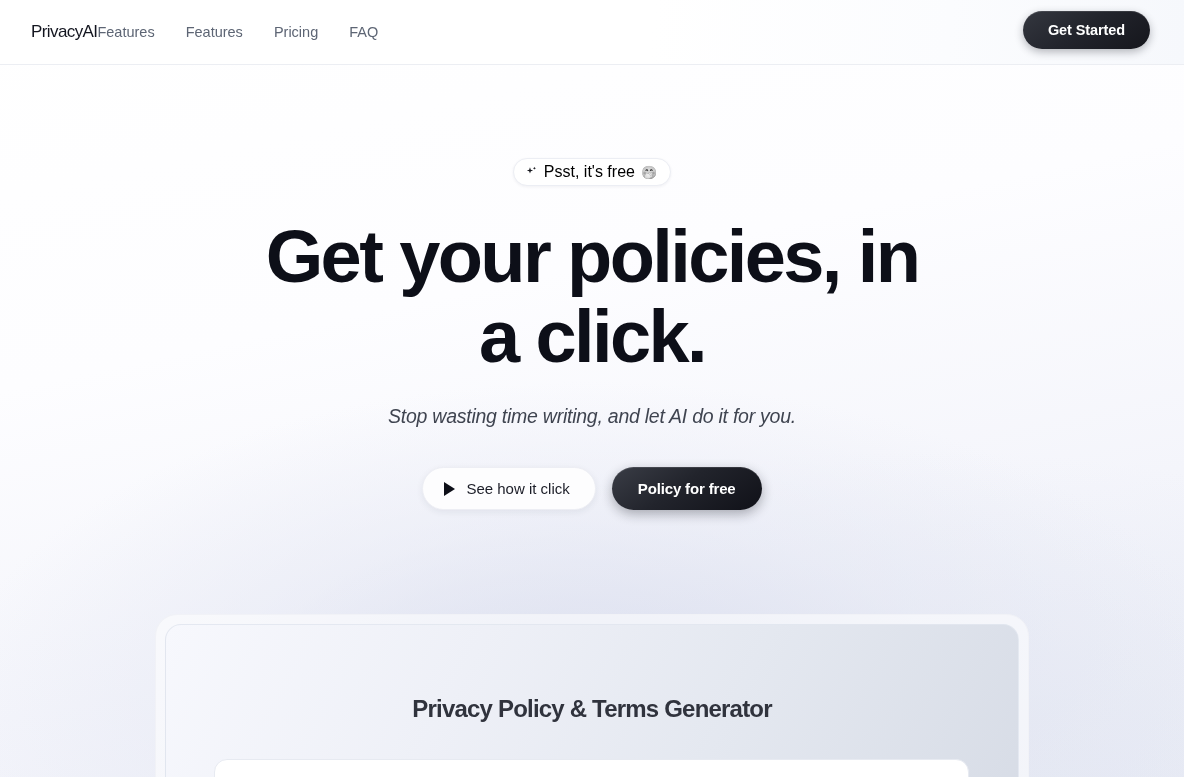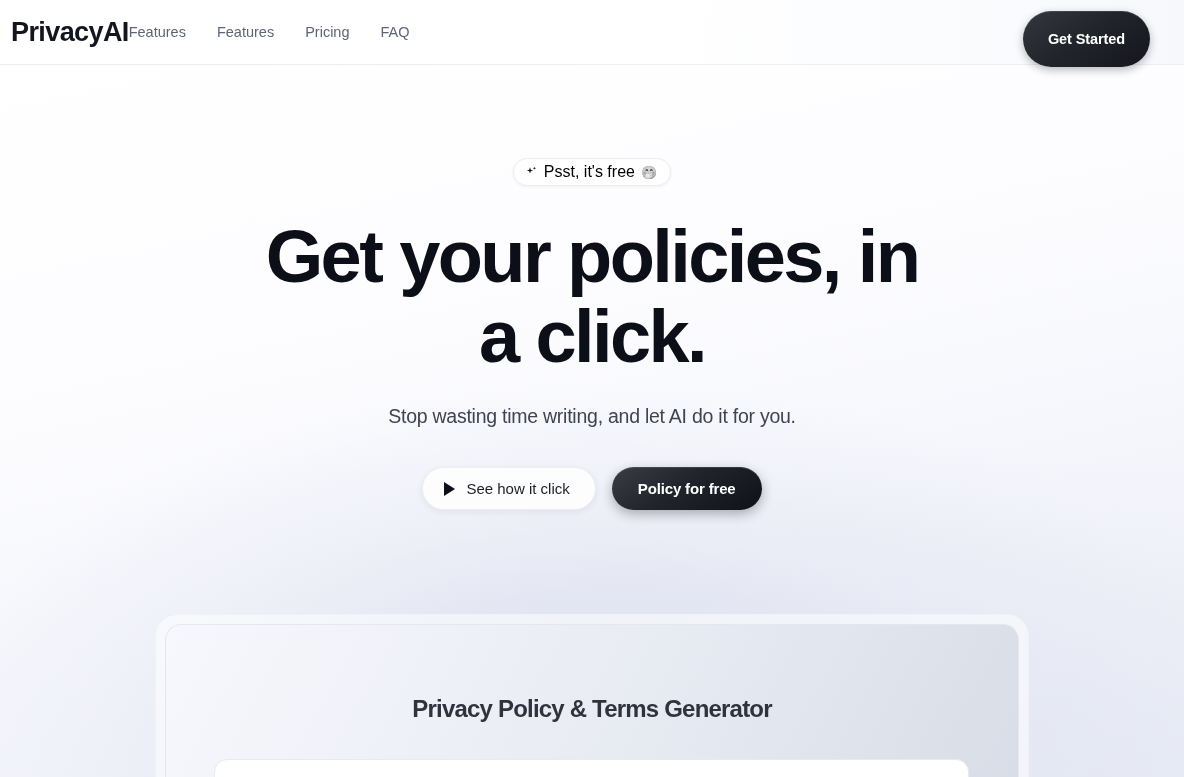--- a/index.html
+++ b/index.html
@@ -22,35 +22,35 @@
   
   #header {
     position:absolute; top:0; left:0;
     width:1184px; height:65px;
     display:flex; align-items:center;
     border-bottom:1px solid #eceef3;
     background:linear-gradient(95deg, #ffffff 0%, #ffffff 55%, #fbfcfe 80%, #f6f8fc 100%);
     z-index:20;
   }
   #logo {
-    margin-left:11px;
-    font-size:27px; font-weight:bold;
+    margin-left:31px;
+    font-size:17px; font-weight:normal;
     letter-spacing:-0.6px;
     color:#13151f;
     white-space:nowrap;
   }
   #nav { display:flex; align-items:center; gap:31px; }
   .nav-link {
     font-size:14.5px; color:#5d6574;
     text-decoration:none; white-space:nowrap;
     cursor:pointer;
   }
   #cta-header {
     position:absolute; right:34px; top:11px;
-    height:56px; padding:0 25px;
+    height:38px; padding:0 25px;
     display:flex; align-items:center; justify-content:center;
     border:none; border-radius:999px;
     background:linear-gradient(145deg, #34373f 0%, #22242c 48%, #15161c 100%);
     color:#ffffff; font-size:14.5px; font-weight:bold;
     font-family:"Liberation Sans", sans-serif;
     letter-spacing:-0.1px;
     box-shadow:0 3px 9px rgba(20,22,32,0.30), inset 0 1px 0 rgba(255,255,255,0.10);
     cursor:pointer; white-space:nowrap;
   }
 
@@ -76,21 +76,21 @@
     margin-top:31px;
     width:700px;
     text-align:center;
     font-size:74px; line-height:80px;
     font-weight:bold; letter-spacing:-2.6px;
     color:#0d0f18;
   }
   #subhead {
     margin-top:28px;
     font-size:19.5px; color:#3f4450;
-    letter-spacing:-0.25px; white-space:nowrap;
+    letter-spacing:-0.25px; white-space:nowrap;font-style:italic;
   }
 
   #cta-row { margin-top:39px; display:flex; align-items:center; gap:16px; }
   #btn-demo {
     height:43px; padding:0 25px 0 21px;
     display:inline-flex; align-items:center; gap:11px;
     border:1px solid #edeef4; border-radius:999px;
     background:#fdfdfe;
     box-shadow:0 2px 7px rgba(30,36,60,0.07);
     font-size:15px; color:#1b1d27;

